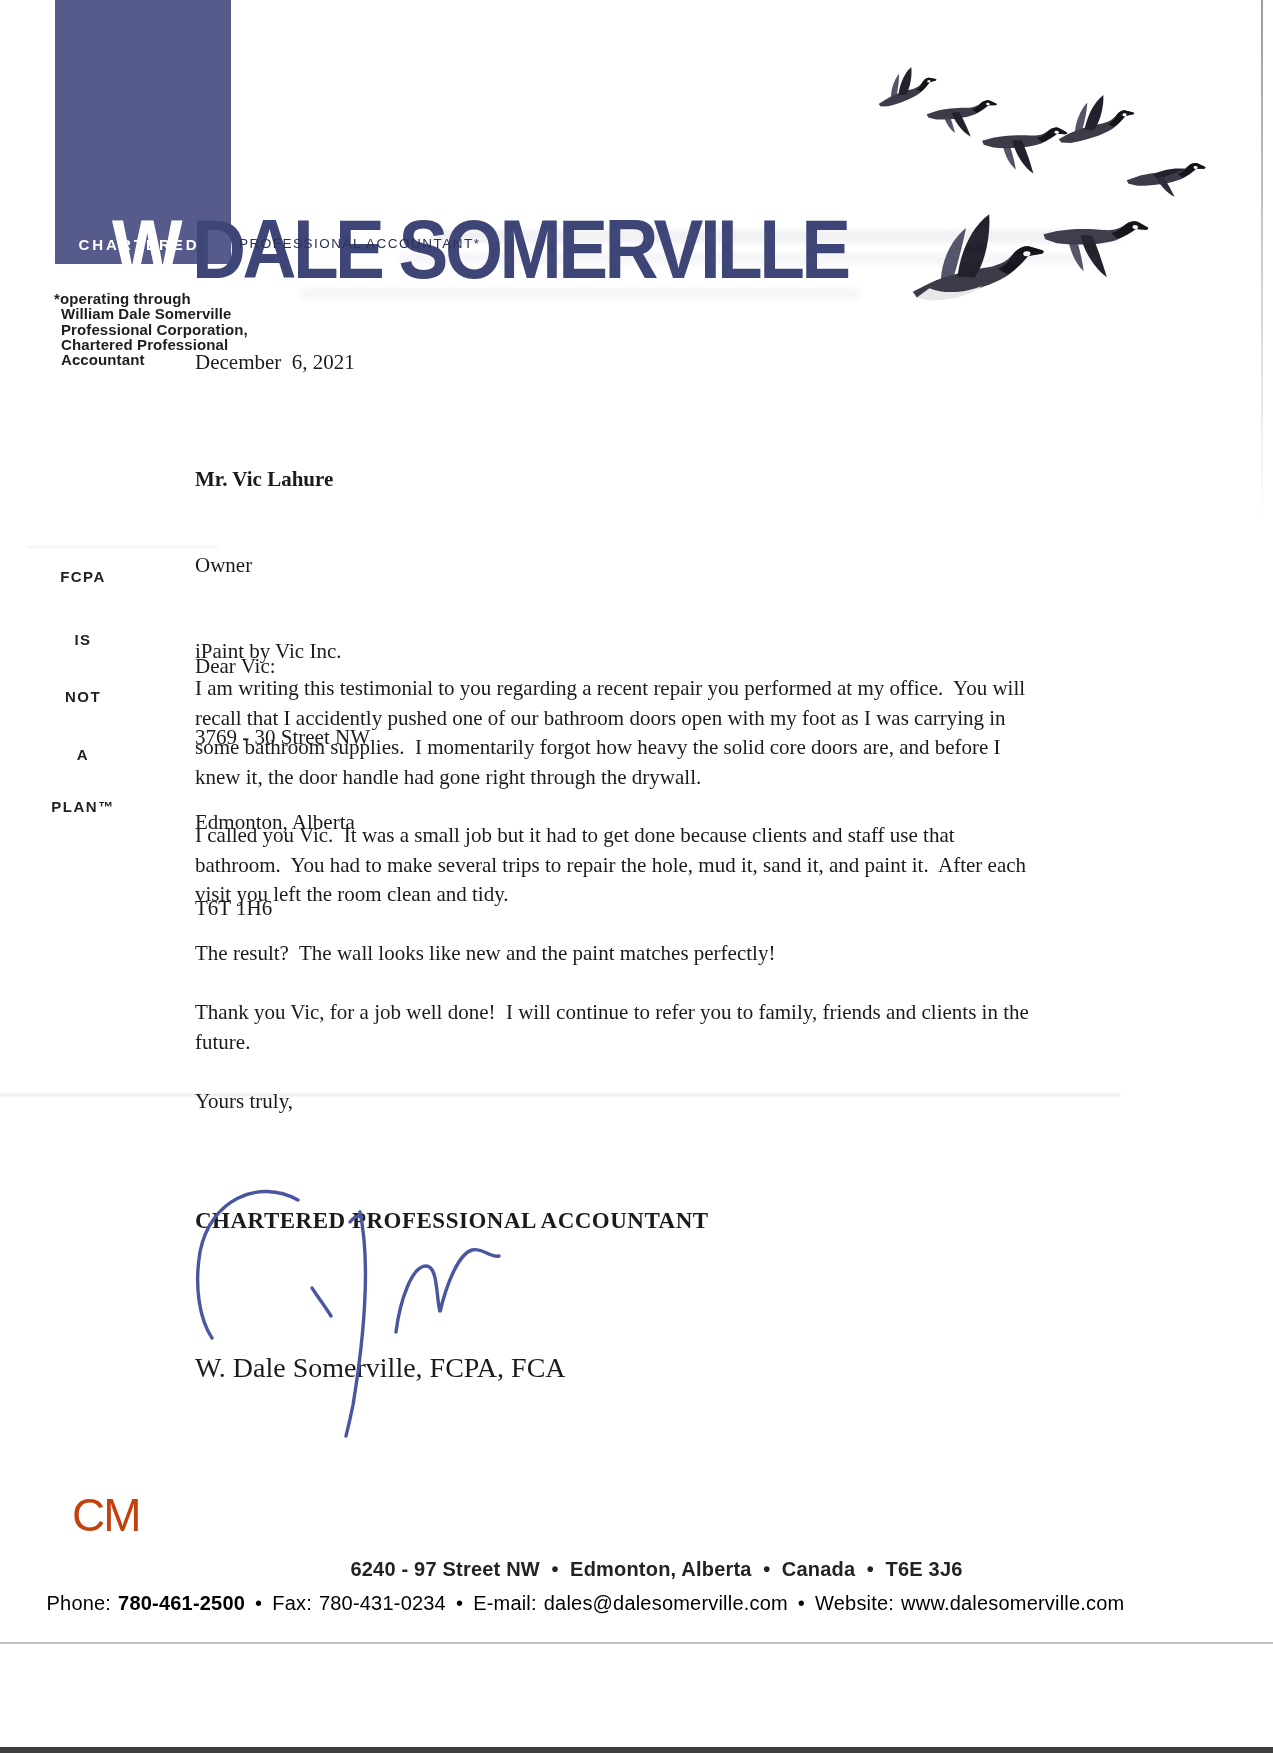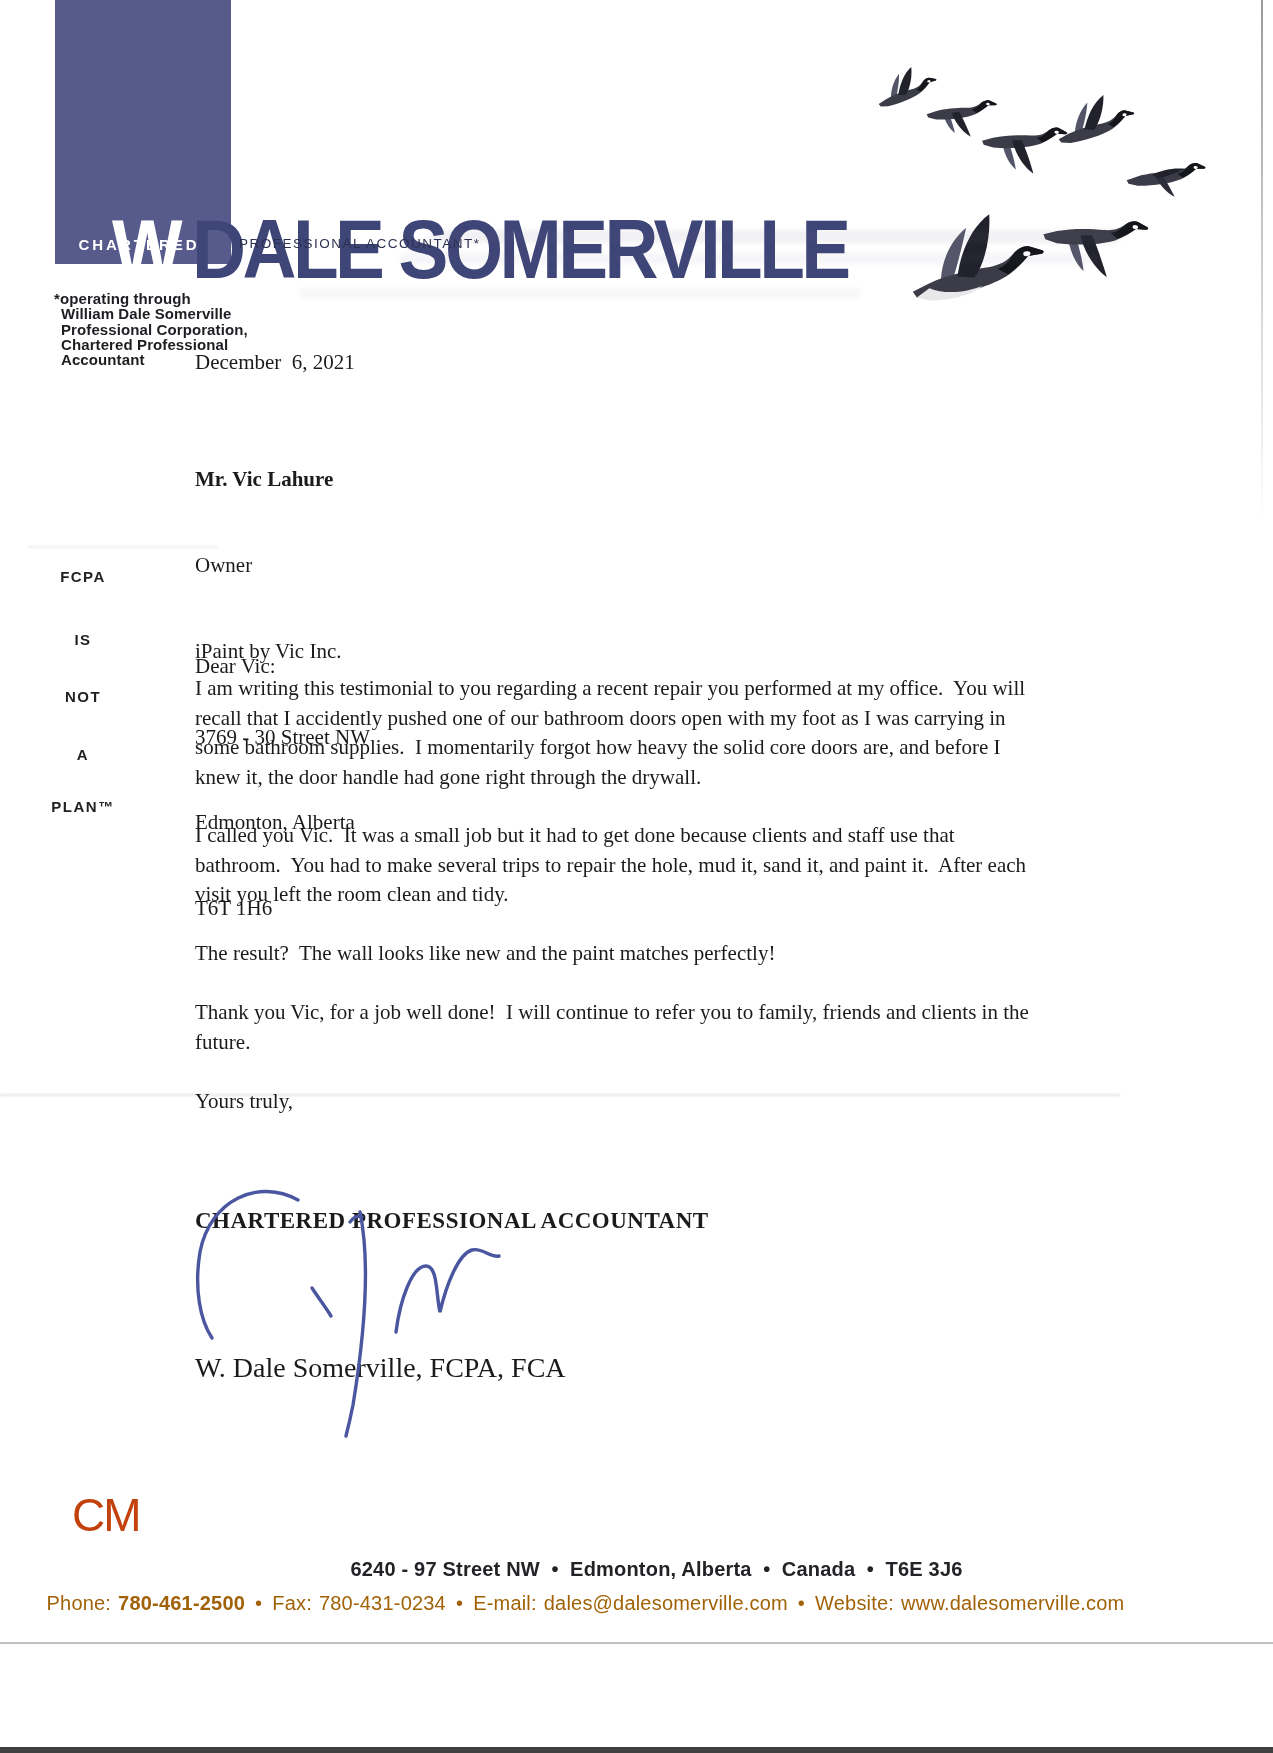--- a/index.html
+++ b/index.html
@@ -42,21 +42,21 @@
   
   .geese-svg{position:absolute;left:770px;top:45px;width:500px;height:300px;}
   .signature-svg{position:absolute;left:175px;top:1175px;width:360px;height:270px;}
 
   
   .footer-mark{position:absolute;left:72px;top:1492px;font-size:46px;letter-spacing:-2px;
        color:#c2410c;line-height:1;}
   .footer-address{position:absolute;left:0;top:1558px;width:1273px;text-align:center;
        font-size:20px;font-weight:bold;color:#232327;letter-spacing:.2px;white-space:pre-wrap;margin-left:20px;}
   .footer-contact{position:absolute;left:0;top:1592px;width:1171px;text-align:center;
-       font-size:20px;color:#a16207;letter-spacing:.2px;}
+       font-size:20px;color:#000000;letter-spacing:.2px;}
   .footer-contact .lbl{margin-right:7px;}
   .footer-contact .sep{margin:0 10px;}
   .footer-contact .phone{font-weight:bold;}
 
   
   .ghost{position:absolute;background:rgba(100,105,130,.09);filter:blur(2px);border-radius:4px;}
   .g1{left:430px;top:230px;width:690px;height:13px;}
   .g2{left:400px;top:253px;width:700px;height:11px;background:rgba(100,105,130,.06);}
   .g3{left:300px;top:288px;width:560px;height:11px;background:rgba(100,105,130,.05);}
   .crease-mid{position:absolute;left:0;top:1094px;width:1120px;height:2px;

